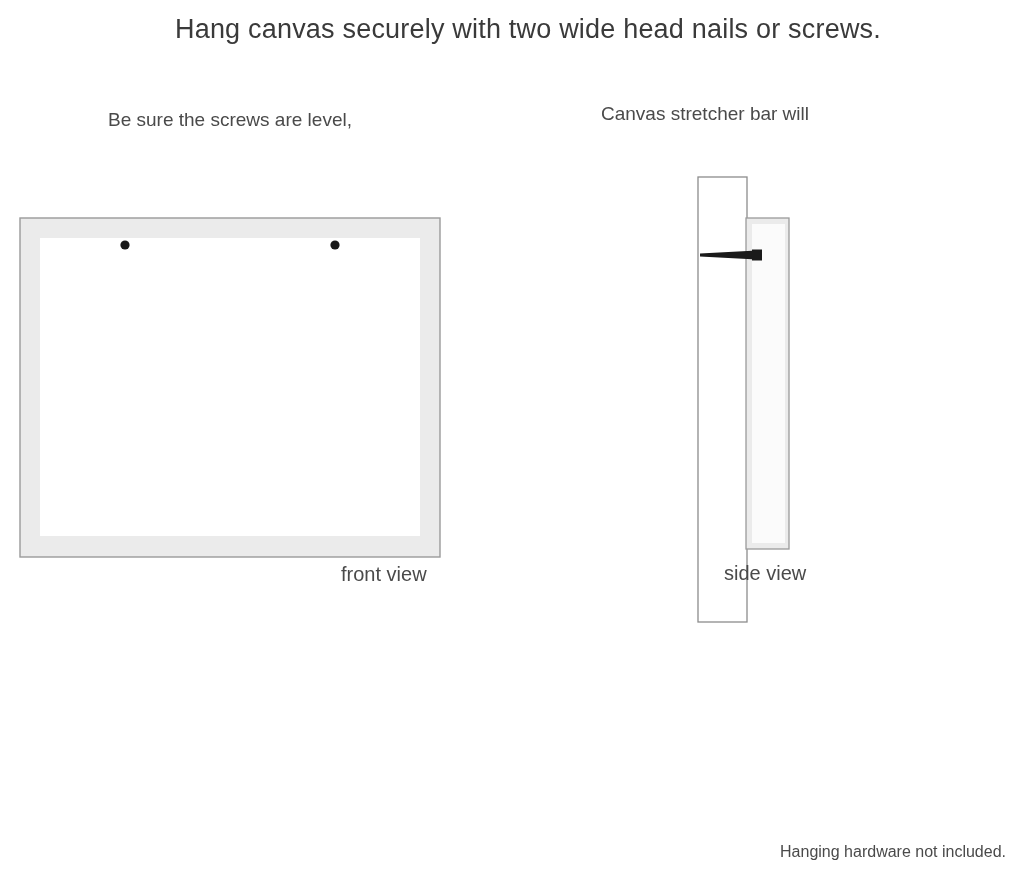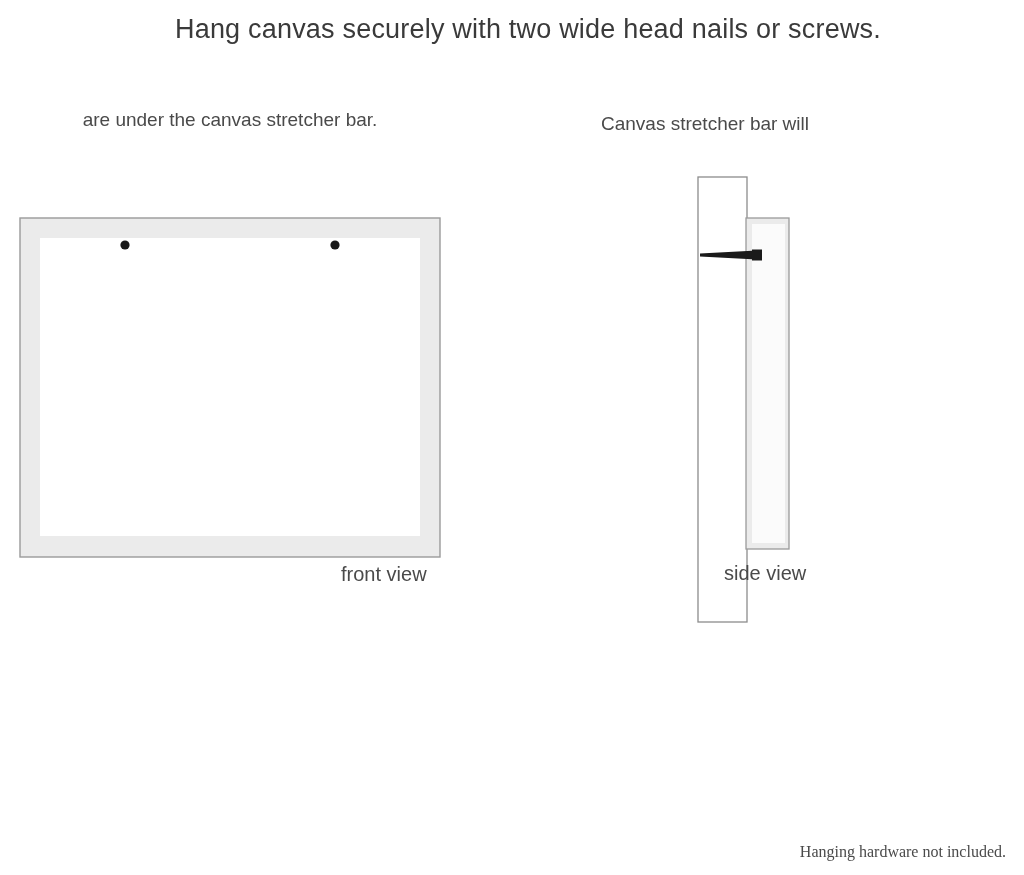--- a/index.html
+++ b/index.html
@@ -36,21 +36,21 @@
     line-height: 25.5px;
     color: #4a4a4a;
   }
   .caption-left {
     left: 20px;
     top: 107px;
     width: 420px;
   }
   .caption-right {
     left: 560px;
-    top: 111px;
+    top: 101px;
     width: 290px;
   }
   .caption .line { display: block; white-space: nowrap; }
 
   .view-label {
     position: absolute;
     font-size: 20px;
     color: #4a4a4a;
     white-space: nowrap;
   }
@@ -58,37 +58,36 @@
   .label-side  { left: 724px; top: 562px; }
 
   .footer {
     position: absolute;
     right: 18px;
     bottom: 12px;
     text-align: right;
     font-size: 16px;
     line-height: 22px;
     color: #4a4a4a;
-    font-family: Liberation Serif, serif;
   }
   .footer .line { display: block; white-space: nowrap; }
 
   .diagram {
     position: absolute;
     left: 0;
     top: 0;
   }
 </style>
 </head>
 <body style="background: rgb(255, 255, 255);">
 
 <div class="headline">Hang canvas securely with two wide head nails or screws.</div>
 
 <div class="caption caption-left">
-  <span class="line">are under the canvas stretcher bar.</span>
+  <span class="line">Be sure the screws are level,</span>
 </div>
 
 <div class="caption caption-right">
   <span class="line">Canvas stretcher bar will</span>
 </div>
 
 <svg class="diagram" width="1024" height="875" viewBox="0 0 1024 875">
 
   <g>
     <rect stroke-width="1.4" x="20" y="218" width="420" height="339" fill="#ebebeb" stroke="#9a9a9a"></rect>

